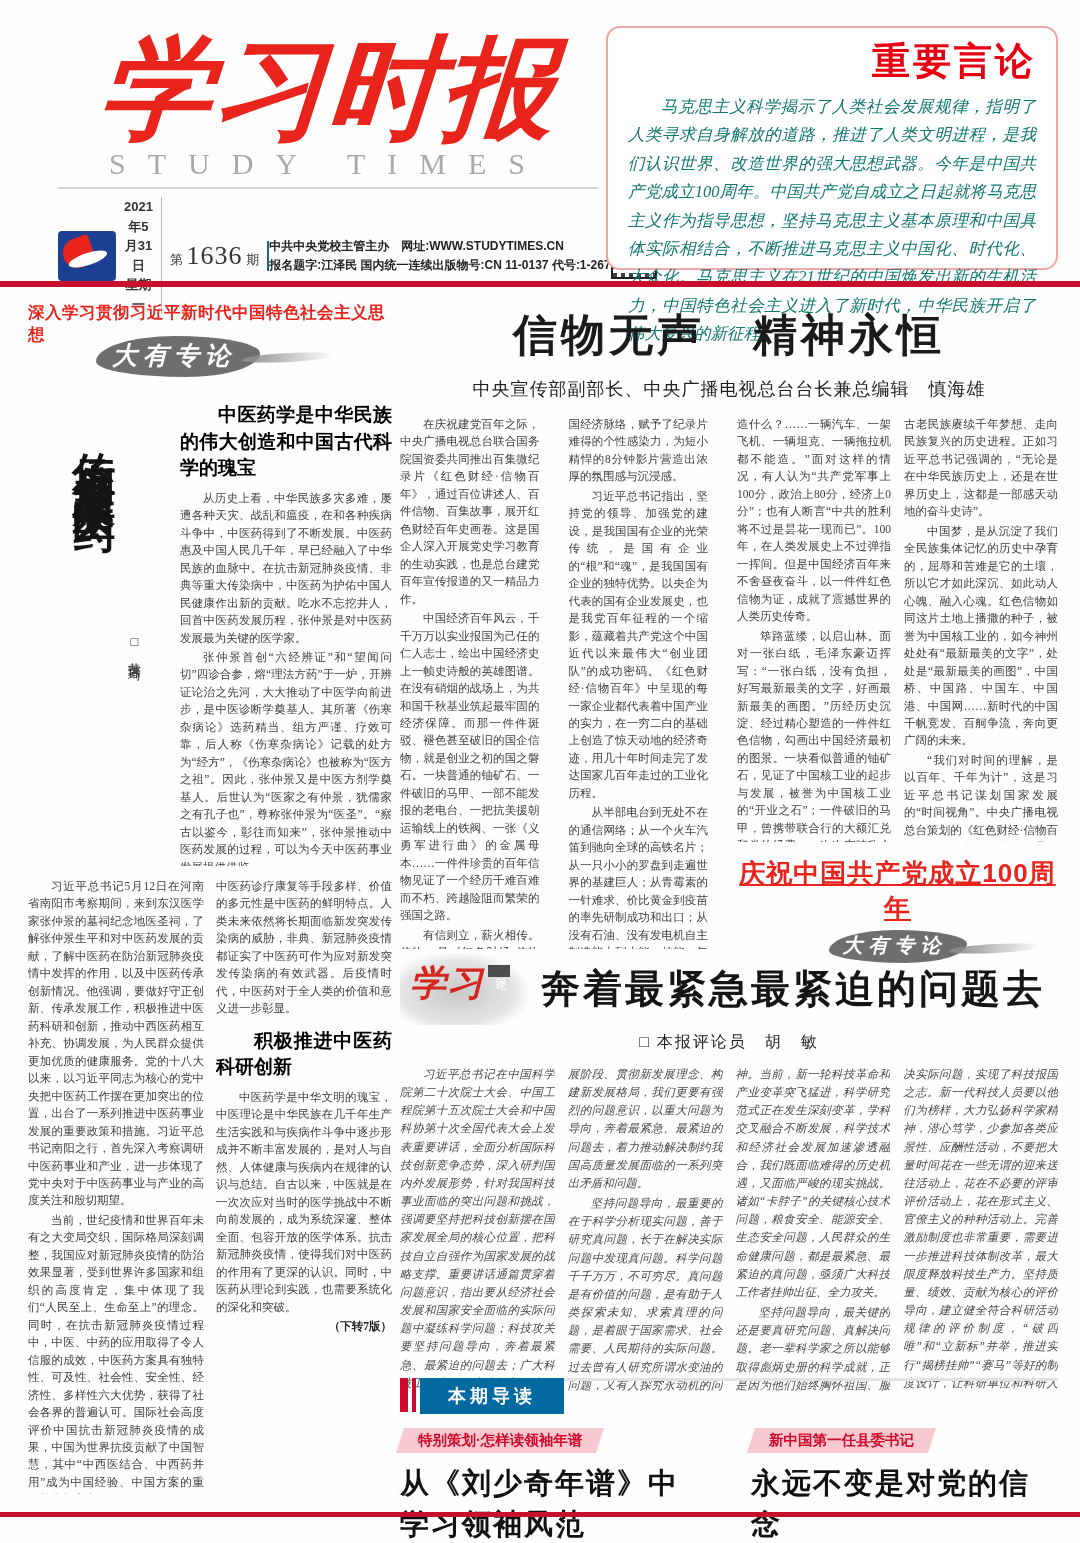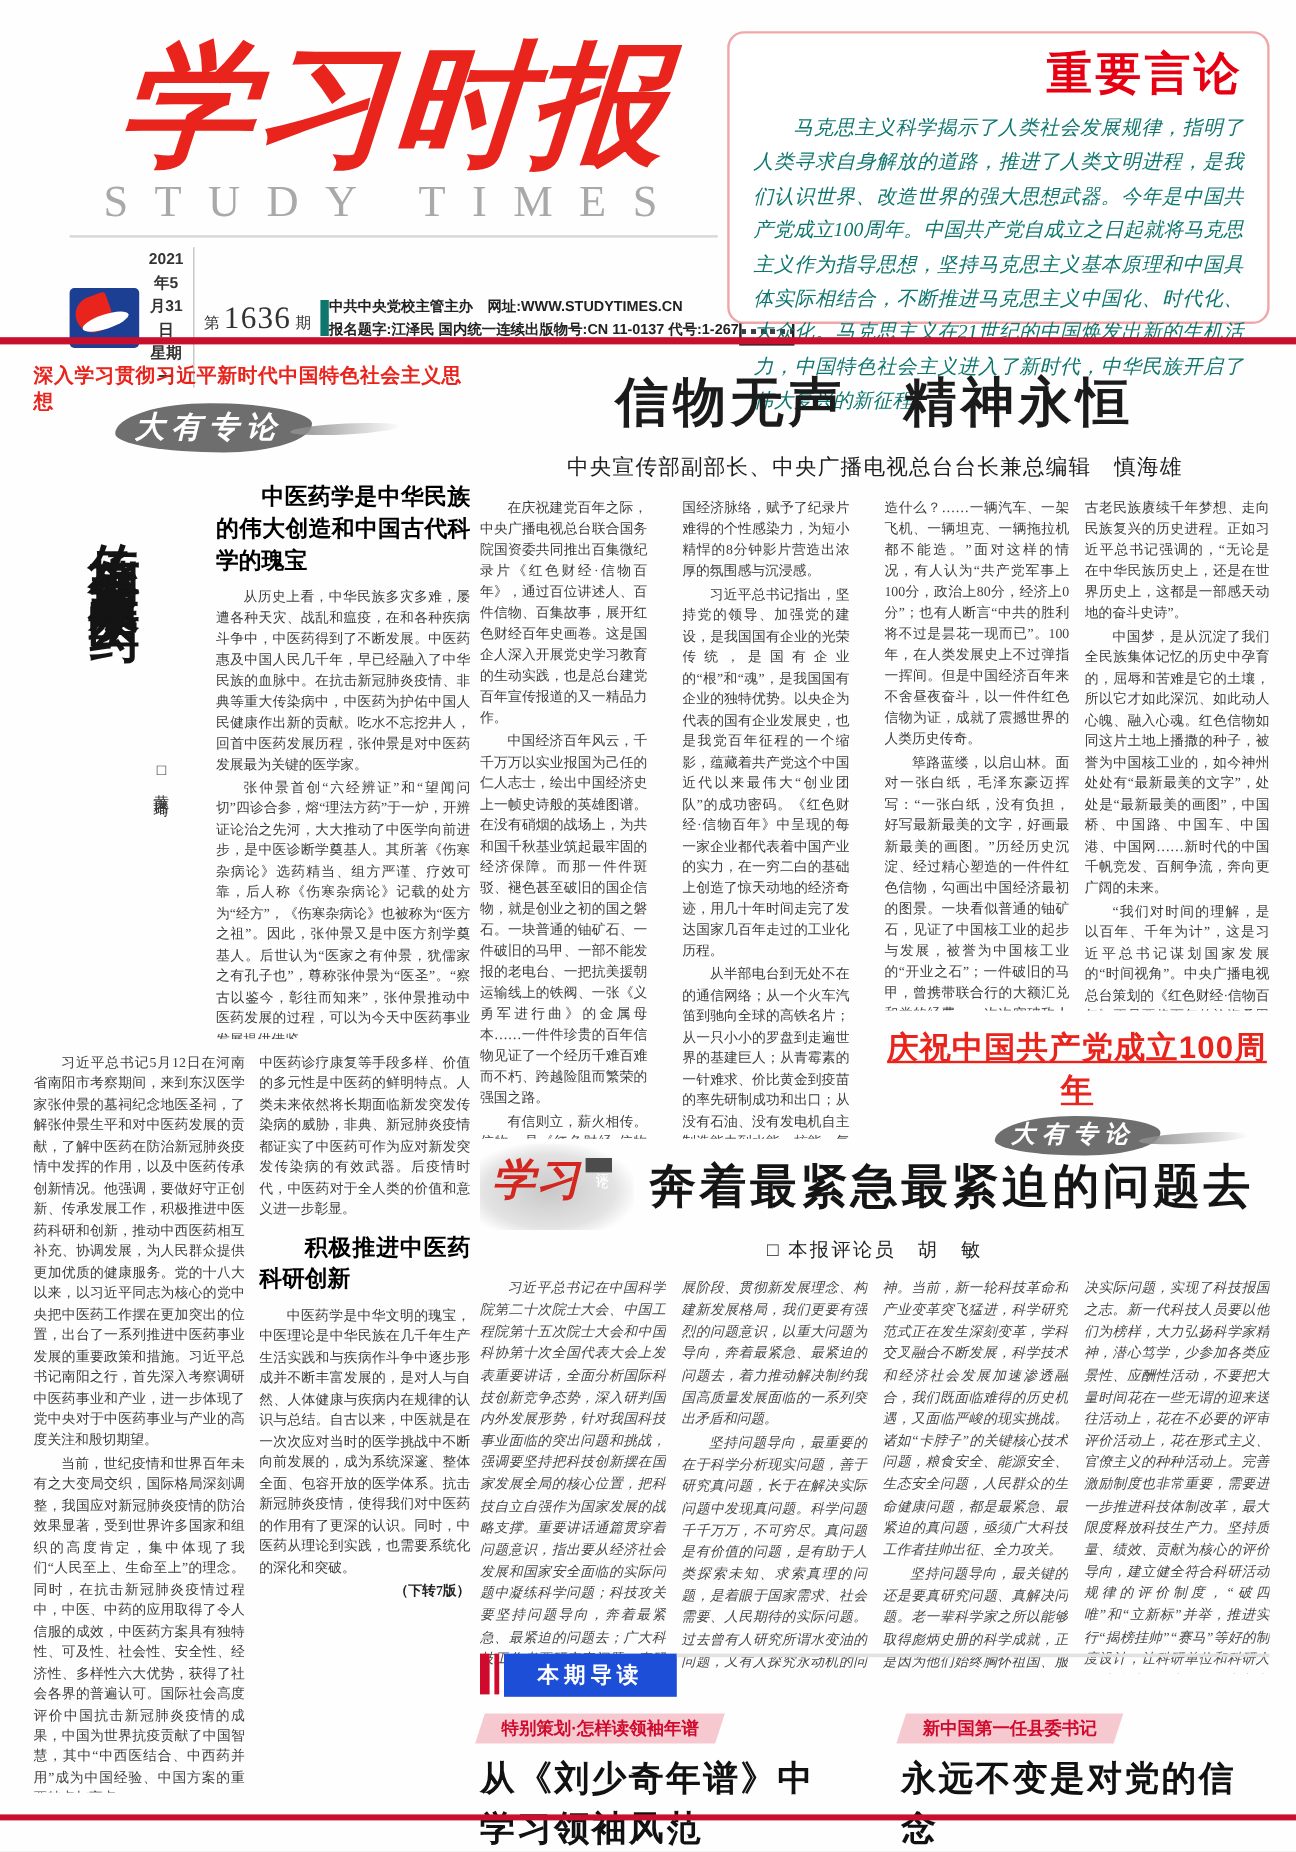--- a/index.html
+++ b/index.html
@@ -2,32 +2,32 @@
 <html><head>
 <meta charset="utf-8">
 <style>
   html,body{margin:0;padding:0;background:#e9e9e9;}
   #page{position:relative;width:1080px;height:1543px;margin:0 auto;background:#fefefe;
         font-family:"Liberation Serif","DejaVu Serif",serif;color:#3a3a3a;overflow:hidden;}
   
   .mast-wrap{position:absolute;left:58px;top:14px;width:540px;height:260px;}
   .mast-title{font-size:112px;line-height:1.35;font-weight:900;font-style:italic;color:#e8241c;
               text-align:center;letter-spacing:2px;transform:skewX(-4deg);}
-  .mast-sub{margin-top:-18px;text-align:center;font-size:37px;color:#a9a9a9;letter-spacing:22px;
+  .mast-sub{margin-top:-18px;text-align:center;font-size:30px;color:#a9a9a9;letter-spacing:22px;
             border-bottom:2px solid #d7d7d7;padding-bottom:6px;}
   .dateline{display:flex;align-items:center;margin-top:8px;
             font-family:"Liberation Sans","DejaVu Sans",sans-serif;}
   .mh-logo{width:58px;height:50px;background:#1c3f94;border-radius:4px;position:relative;flex:0 0 auto;}
   .mh-logo::before{content:"";position:absolute;left:5px;top:7px;width:30px;height:30px;
                    background:#e8241c;border-radius:50% 10% 50% 50%;transform:rotate(-20deg);}
   .mh-logo::after{content:"";position:absolute;left:10px;top:22px;width:40px;height:12px;background:#fff;
                   border-radius:50%;transform:rotate(-18deg);}
   .date-block{text-align:center;font-size:13px;font-weight:bold;color:#333;line-height:1.5;
               padding:0 8px;border-right:1px solid #bbb;}
-  .issue-block{font-size:13px;color:#333;padding:0 8px;border-right:7px solid #0f766e;white-space:nowrap;}
+  .issue-block{font-size:13px;color:#333;padding:0 8px;border-right:2px solid #0f766e;white-space:nowrap;}
   .issue-no{font-size:26px;font-family:"Liberation Serif",serif;letter-spacing:1px;}
   .pub-block{font-size:12px;font-weight:bold;color:#222;line-height:1.6;white-space:nowrap;}
   .qr{width:42px;height:42px;flex:0 0 auto;background:
       repeating-linear-gradient(0deg,#222 0 4px,#fff 4px 8px),
       repeating-linear-gradient(90deg,#222 0 4px,#fff 4px 8px);
       background-blend-mode:screen;border:2px solid #222;position:relative;}
   .qr::after{content:"";position:absolute;left:14px;top:14px;width:10px;height:10px;background:#c8102e;}
   
   .remarks{position:absolute;left:606px;top:26px;width:452px;height:244px;box-sizing:border-box;
            border:2px solid #f0a7a7;border-radius:14px;background:#fff;padding:8px 20px;}
@@ -87,21 +87,21 @@
   .cm-headline{flex:1;text-align:center;font-size:39px;font-weight:900;letter-spacing:3px;color:#151515;}
   .cm-byline{text-align:center;font-size:16px;color:#222;margin:4px 0 12px;letter-spacing:2px;}
   .cm-body{display:flex;gap:13px;}
   .cm-col{flex:1;height:330px;overflow:hidden;}
   .cm-col .para{font-style:italic;color:#474747;line-height:1.58;}
   
   .digest{position:absolute;left:400px;top:1378px;width:658px;}
   .dg-head{display:flex;align-items:flex-start;}
   .dg-bar{width:8px;height:34px;background:#cf0a2c;margin-right:4px;flex:0 0 auto;}
   .dg-bar.thin{width:4px;}
-  .dg-tab{background:#1d4ed8;color:#fff;font-family:"Liberation Sans","DejaVu Sans",sans-serif;
+  .dg-tab{background:#0369a1;color:#fff;font-family:"Liberation Sans","DejaVu Sans",sans-serif;
           font-weight:bold;font-size:18px;padding:6px 28px;letter-spacing:4px;flex:0 0 auto;}
   .dg-line{flex:1;border-top:3px solid #e2e2e2;margin-top:0;}
   .dg-items{display:flex;gap:44px;margin-top:14px;}
   .dg-item{flex:1;cursor:pointer;}
   .kicker{display:inline-block;background:#f5c9cf;transform:skewX(-18deg);padding:3px 18px;}
   .kicker>span{display:inline-block;transform:skewX(18deg);color:#cf0a2c;font-size:14.5px;
                font-family:"Liberation Sans","DejaVu Sans",sans-serif;font-weight:bold;}
   .dg-title{font-size:29px;font-weight:900;color:#111;line-height:1.4;margin:10px 0 4px;
             white-space:pre-line;letter-spacing:2px;}
 </style>

